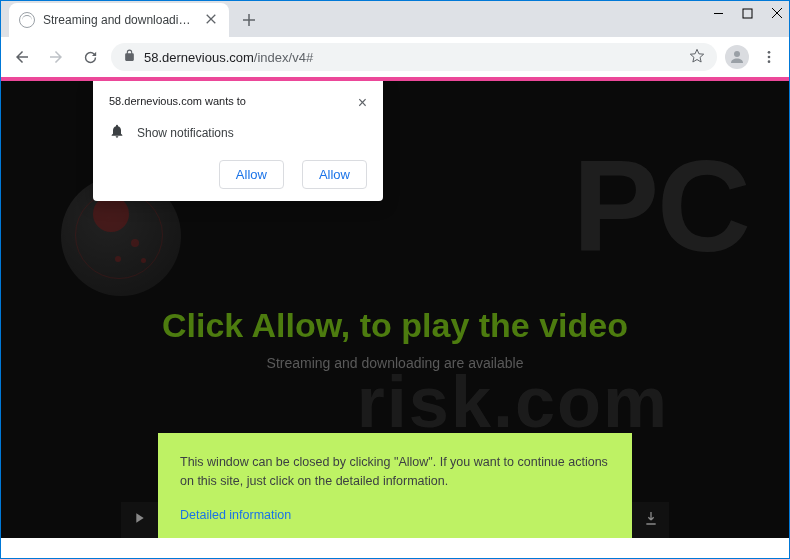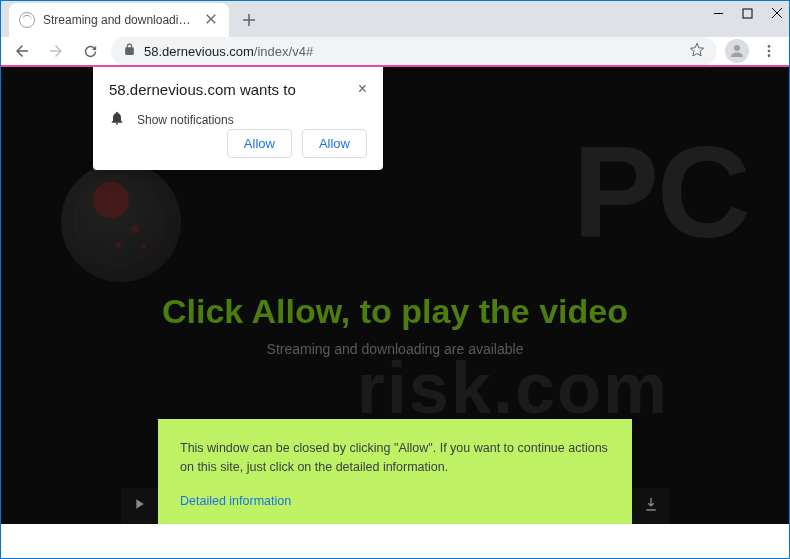--- a/index.html
+++ b/index.html
@@ -10,21 +10,21 @@
     .tab { height: 34px; width: 220px; background: #fff; border-radius: 8px 8px 0 0; display: flex; align-items: center; padding: 0 10px; gap: 8px; font-size: 12px; color: #3c4043; position: relative; }
     .tab-favicon { width: 16px; height: 16px; border-radius: 50%; border: 1.5px solid #9aa0a6; position: relative; flex-shrink: 0; }
     .tab-favicon::before { content: ''; position: absolute; inset: 2px; border-top: 1.5px solid #9aa0a6; border-radius: 50%; }
     .tab-title { flex: 1; white-space: nowrap; overflow: hidden; text-overflow: ellipsis; }
     .tab-close { width: 14px; height: 14px; cursor: pointer; color: #5f6368; }
     .new-tab { width: 28px; height: 28px; display: flex; align-items: center; justify-content: center; cursor: pointer; color: #5f6368; margin-left: 6px; margin-bottom: 3px; }
     .win-controls { position: absolute; right: 6px; top: 4px; display: flex; gap: 18px; align-items: center; }
     .win-controls .wc { cursor: pointer; color: #000; }
     
     
-    .toolbar { height: 30px; background: #fff; display: flex; align-items: center; padding: 0 8px; gap: 8px; border-bottom: 2px solid #ec4899; }
+    .toolbar { height: 44px; background: #fff; display: flex; align-items: center; padding: 0 8px; gap: 8px; border-bottom: 4px solid #ec4899; }
     .nav-btn { width: 26px; height: 26px; display: flex; align-items: center; justify-content: center; color: #5f6368; cursor: pointer; }
     .nav-btn.disabled { color: #bdc1c6; cursor: default; }
     .omnibox { flex: 1; height: 28px; background: #f1f3f4; border-radius: 14px; display: flex; align-items: center; padding: 0 12px; gap: 8px; font-size: 13px; color: #3c4043; }
     .lock-icon { color: #5f6368; }
     .url-text { flex: 1; color: #5f6368; }
     .url-text .domain { color: #202124; }
     .star-icon { color: #5f6368; cursor: pointer; }
     .profile-icon { width: 24px; height: 24px; border-radius: 50%; background: #dadce0; display: flex; align-items: center; justify-content: center; color: #9aa0a6; cursor: pointer; }
     .menu-icon { width: 24px; height: 24px; display: flex; align-items: center; justify-content: center; cursor: pointer; color: #5f6368; }
     
@@ -44,26 +44,26 @@
     .watermark-sub { font-size: 72px; font-weight: 700; color: rgba(70,70,70,0.3); position: absolute; right: 120px; top: 280px; letter-spacing: 2px; }
     
     
     .main-text { position: absolute; top: 225px; left: 0; right: 0; text-align: center; }
     .main-text h1 { font-size: 34px; font-weight: 600; color: #4d7c0f; margin-bottom: 10px; }
     .main-text p { font-size: 14px; color: #5a5a5a; }
     
     
     .perm-prompt { position: absolute; top: 0; left: 92px; width: 290px; background: #fff; border-radius: 0 0 4px 4px; box-shadow: 0 4px 16px rgba(0,0,0,0.25); padding: 14px 16px 12px; z-index: 20; }
     .perm-header { display: flex; justify-content: space-between; align-items: flex-start; }
-    .perm-title { font-size: 15px; color: #202124; }
+    .perm-title { font-size: 11px; color: #202124; }
     .perm-close { cursor: pointer; color: #5f6368; font-size: 16px; line-height: 1; }
     .perm-row { display: flex; align-items: center; gap: 12px; margin-top: 12px; }
     .perm-bell { color: #5f6368; }
     .perm-row span { font-size: 12px; color: #3c4043; }
-    .perm-buttons { display: flex; justify-content: flex-end; gap: 10px; }
+    .perm-buttons { display: flex; justify-content: flex-end; gap: 18px; margin-top: 18px; }
     .perm-btn { border: 1px solid #dadce0; background: #fff; color: #1a73e8; font-size: 13px; padding: 6px 16px; border-radius: 4px; cursor: pointer; font-weight: 500; }
     
     
     .video-bar { position: absolute; bottom: 0; left: 120px; right: 120px; height: 36px; background: #111; display: flex; align-items: center; justify-content: space-between; padding: 0 10px; z-index: 5; }
     .video-bar .vb-btn { color: #888; cursor: pointer; }
     
     
     .bottom-card { position: absolute; bottom: 0; left: 157px; right: 157px; height: 105px; background: #bef264; padding: 20px 22px 14px; z-index: 10; }
     .bottom-card p { font-size: 12.5px; color: #3c4043; line-height: 1.5; margin-bottom: 14px; }
     .bottom-card a { font-size: 12.5px; color: #1a73e8; text-decoration: none; cursor: pointer; }

